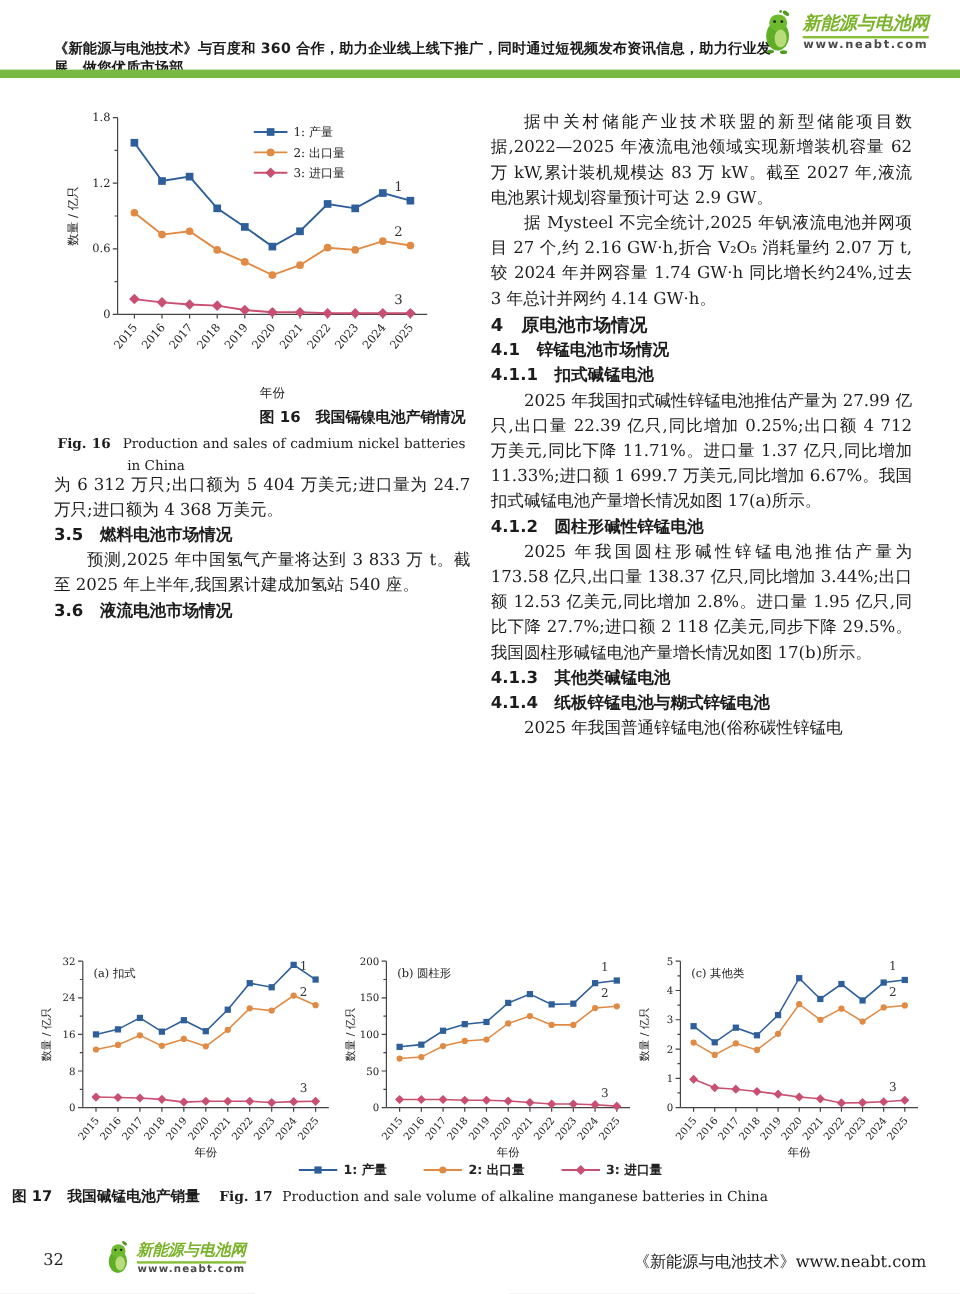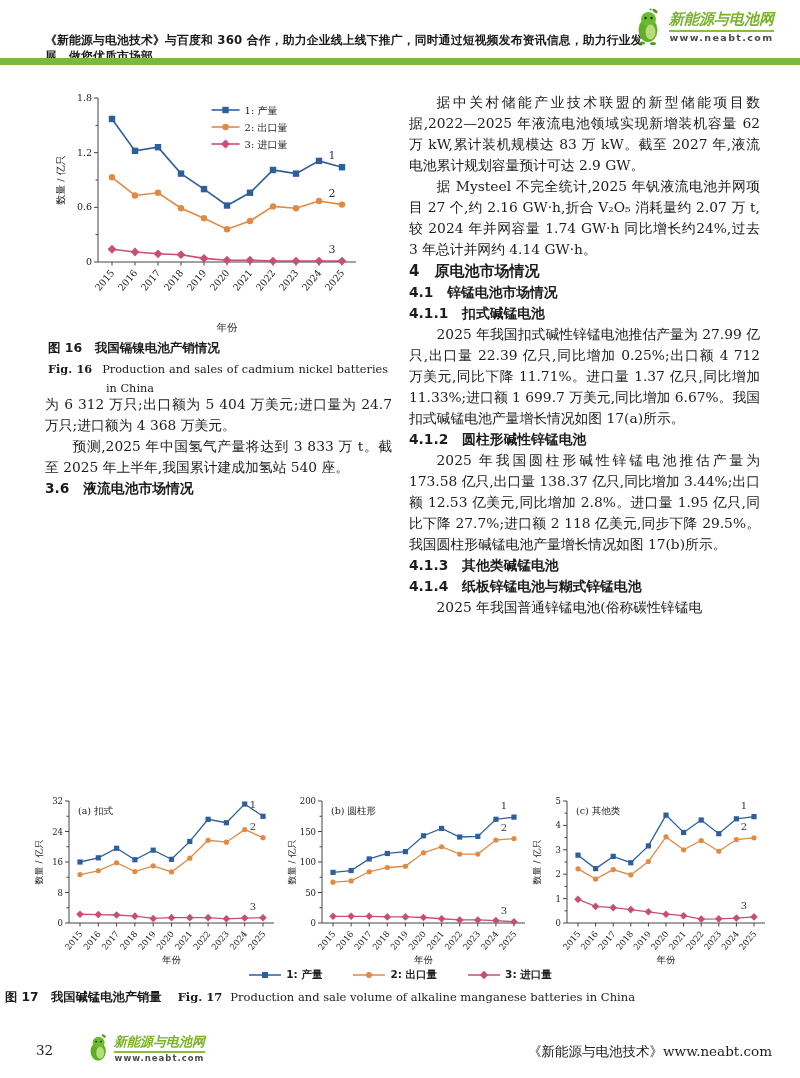--- a/index.html
+++ b/index.html
@@ -17,34 +17,34 @@
   
   .col{position:absolute;font-size:13.8px;line-height:21px;text-align:justify;}
   #left-col{left:45px;top:394px;width:347px;}
   #right-col{left:409px;top:92px;width:351px;}
   .col p{margin:0;}
   .col .indent{text-indent:2em;}
   .h-sec{font-weight:bold;font-family:"DejaVu Sans",sans-serif;}
   .h-main{font-weight:bold;font-family:"DejaVu Sans",sans-serif;font-size:15px;margin:7px 0 5px 0;line-height:22px;}
   
   .fig16{position:absolute;left:48px;top:90px;width:340px;}
-  .fig-cap-zh{text-align:left;font-weight:bold;font-family:"DejaVu Sans",sans-serif;
+  .fig-cap-zh{text-align:right;font-weight:bold;font-family:"DejaVu Sans",sans-serif;
               font-size:12.5px;margin-top:1px;}
   .fig-cap-en{font-size:11.3px;line-height:19px;padding-left:58px;text-indent:-58px;
               text-align:justify;margin-top:3px;}
   .fig-cap-en .figl{font-weight:bold;margin-right:10px;}
   
   .fig17-row{position:absolute;left:0;top:795px;width:800px;height:172px;}
   .fig17-row svg{position:absolute;top:0;}
   #c17a{left:33px;} #c17b{left:286px;} #c17c{left:531px;}
   .legend-row{position:absolute;left:0;top:968px;width:800px;display:flex;justify-content:center;
               gap:30px;align-items:center;font-size:10.5px;font-weight:bold;
               font-family:"DejaVu Sans",sans-serif;color:#222;}
   .legend-item{display:flex;align-items:center;gap:4px;}
-  .fig17-cap{position:absolute;left:0;top:989px;width:640px;text-align:center;font-size:11.5px;}
+  .fig17-cap{position:absolute;left:0;top:989px;width:640px;text-align:right;font-size:11.5px;}
   .fig17-cap .zh{font-weight:bold;font-family:"DejaVu Sans",sans-serif;font-size:12.3px;margin-right:16px;}
   .fig17-cap .figl{font-weight:bold;margin-right:8px;}
   
   .page-num{position:absolute;left:36px;top:1042px;font-size:13.5px;}
   .footer-logo{position:absolute;left:88px;top:1032px;display:flex;gap:4px;align-items:center;}
   .f-name{font-size:13px;font-weight:bold;font-style:italic;color:#7ab229;white-space:nowrap;}
   .f-url{font-size:8.5px;font-weight:bold;color:#4a4a4a;border-top:2px solid #86bf35;
          letter-spacing:1px;text-align:center;font-family:"DejaVu Sans",sans-serif;}
   .footer-right{position:absolute;right:28px;top:1043px;font-size:13.5px;}
 </style>
@@ -160,20 +160,21 @@
         <line x1="163.51999999999998" y1="54" x2="191.51999999999998" y2="54" stroke="#c94f72" stroke-width="1.6"></line>
         <polygon points="177.51999999999998,49.599999999999994 181.91999999999996,54 177.51999999999998,58.400000000000006 173.12,54" fill="#c94f72"></polygon>
         <text x="196.51999999999998" y="57.5" font-size="10" font-family="&quot;DejaVu Serif&quot;,serif" fill="#222">3: 进口量</text>
       </svg>
     <div class="fig-cap-zh">图 16　我国镉镍电池产销情况</div>
     <div class="fig-cap-en"><span class="figl">Fig. 16</span><span>Production and sales of cadmium nickel batteries in China</span></div>
   </div>
 
   <div class="col" id="left-col">
     <p>为 6 312 万只;出口额为 5 404 万美元;进口量为 24.7 万只;进口额为 4 368 万美元。</p>
+    <p class="h-sec">3.5　燃料电池市场情况</p>
     <p class="indent">预测,2025 年中国氢气产量将达到 3 833 万 t。截至 2025 年上半年,我国累计建成加氢站 540 座。</p>
     <p class="h-sec">3.6　液流电池市场情况</p>
   </div>
 
   <div class="col" id="right-col">
     <p class="indent">据中关村储能产业技术联盟的新型储能项目数据,2022—2025 年液流电池领域实现新增装机容量 62 万 kW,累计装机规模达 83 万 kW。截至 2027 年,液流电池累计规划容量预计可达 2.9 GW。</p>
     <p class="indent">据 Mysteel 不完全统计,2025 年钒液流电池并网项目 27 个,约 2.16 GW·h,折合 V₂O₅ 消耗量约 2.07 万 t,较 2024 年并网容量 1.74 GW·h 同比增长约24%,过去 3 年总计并网约 4.14 GW·h。</p>
     <p class="h-main">4　原电池市场情况</p>
     <p class="h-sec">4.1　锌锰电池市场情况</p>
     <p class="h-sec">4.1.1　扣式碱锰电池</p>

